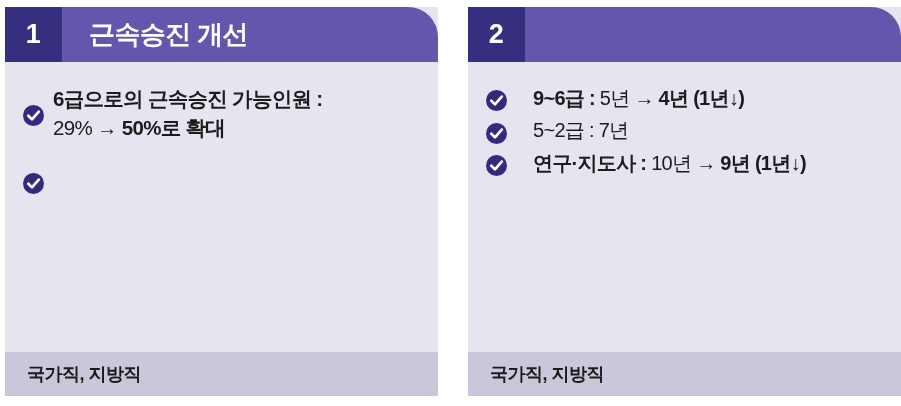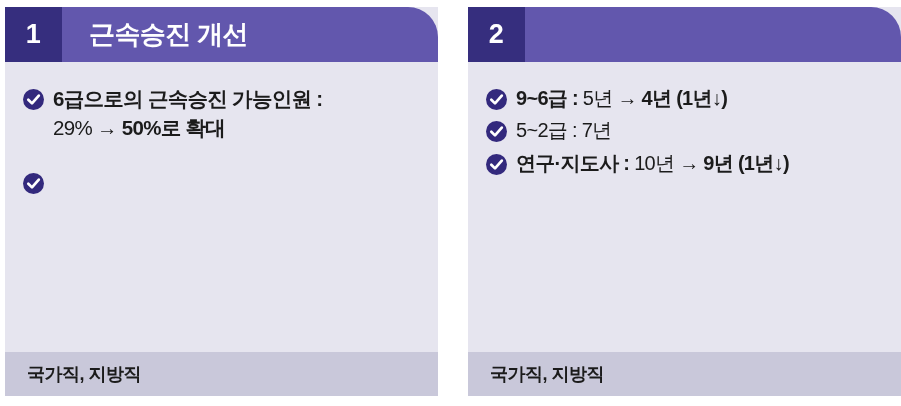--- a/index.html
+++ b/index.html
@@ -72,24 +72,24 @@
 
   
   .card-body {
     flex: 1 1 auto;
     background: #e6e5ef;
     padding: 22px 18px 0 18px;
     box-sizing: border-box;
   }
   .bullet {
     display: flex;
-    align-items: flex-start;
+    align-items: center;
     margin-bottom: 14px;
   }
-  .bullet.tight { margin-bottom: 4px; }
+  .bullet.tight { margin-bottom: 4px; gap: 17px; }
   .bullet.gap   { margin-bottom: 26px; }
 
   .check-icon {
     flex: 0 0 21px;
     width: 21px;
     height: 21px;
     margin-top: 5px;
     margin-right: 9px;
   }
   .check-icon svg { display: block; }

